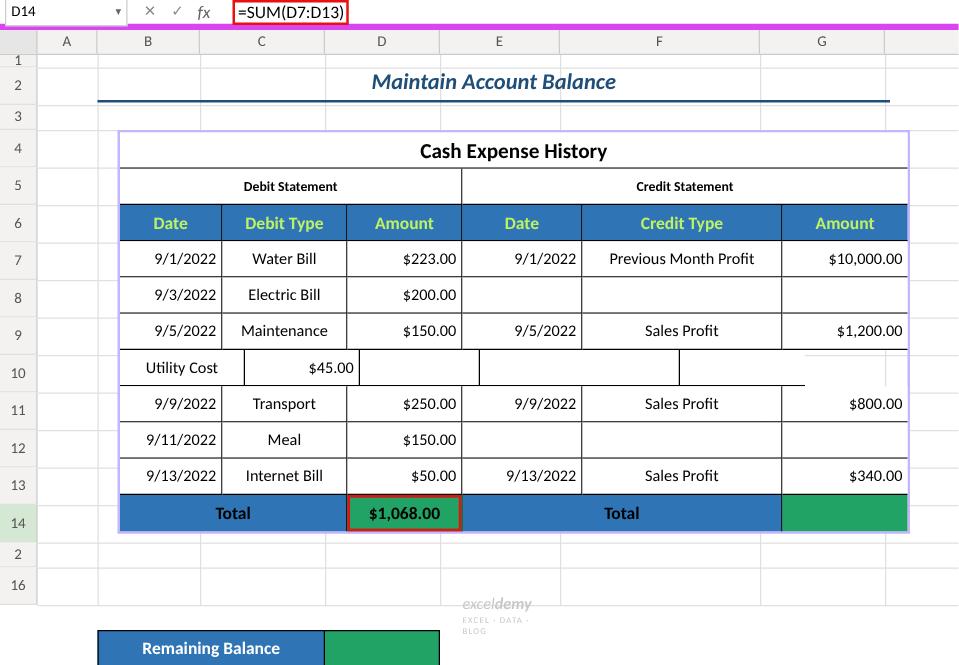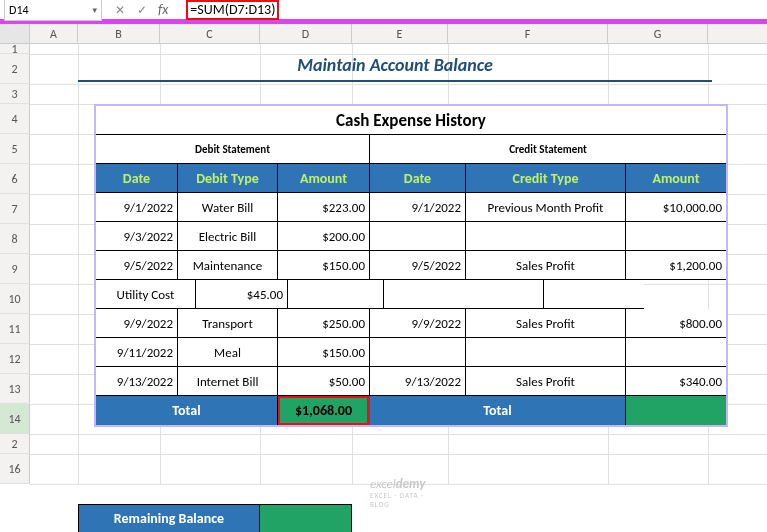--- a/index.html
+++ b/index.html
@@ -34,21 +34,21 @@
 .cC { width: 100px; }
 .cD { width: 92px; }
 .cE { width: 96px; }
 .cF { width: 160px; }
 .cG { width: 100px; }
 .hdr-main { background: #fff; font-size: 17px; font-weight: bold; border-bottom: 1px solid #000; }
 .hdr-sec { background: #fff; font-size: 11px; font-weight: bold; }
 .hdr-col { background: #2f75b5; color: #bef264; font-weight: bold; }
 .data { background: #fff; font-size: 13px; }
 .right { justify-content: flex-end; }
-.total-lbl { background: #2f75b5; color: #ffffff; font-weight: bold; }
+.total-lbl { background: #2f75b5; color: #000000; font-weight: bold; }
 .total-val { background: #21a366; color: #000; font-weight: bold; position: relative; }
 .amount-highlight::before { content: ""; position: absolute; inset: 0; border: 2px solid #e81010; pointer-events: none; }
 .sel-cell { outline: 2px solid #107c41; outline-offset: -2px; }
 
 .rb { position: absolute; left: 48px; top: 460px; display: flex; }
 .rb-lbl { background: #2f75b5; color: #fff; font-weight: bold; width: 182px; height: 29px; display: flex; align-items: center; justify-content: center; border: 1px solid #000; }
 .rb-val { background: #21a366; width: 92px; height: 29px; border: 1px solid #000; border-left: none; }
 
 .watermark { position: absolute; left: 340px; top: 432px; font-size: 13px; color: #c8c8c8; font-style: italic; pointer-events: none; }
 .watermark b { font-weight: bold; }

